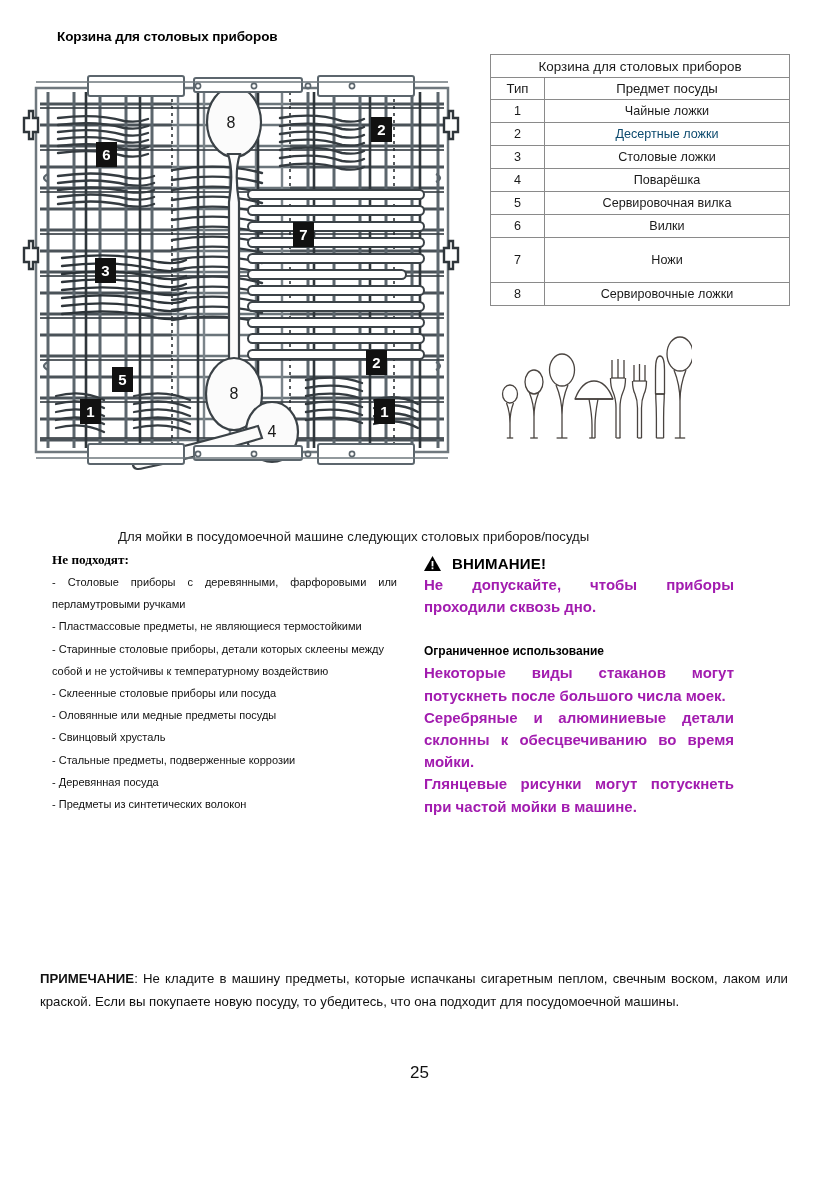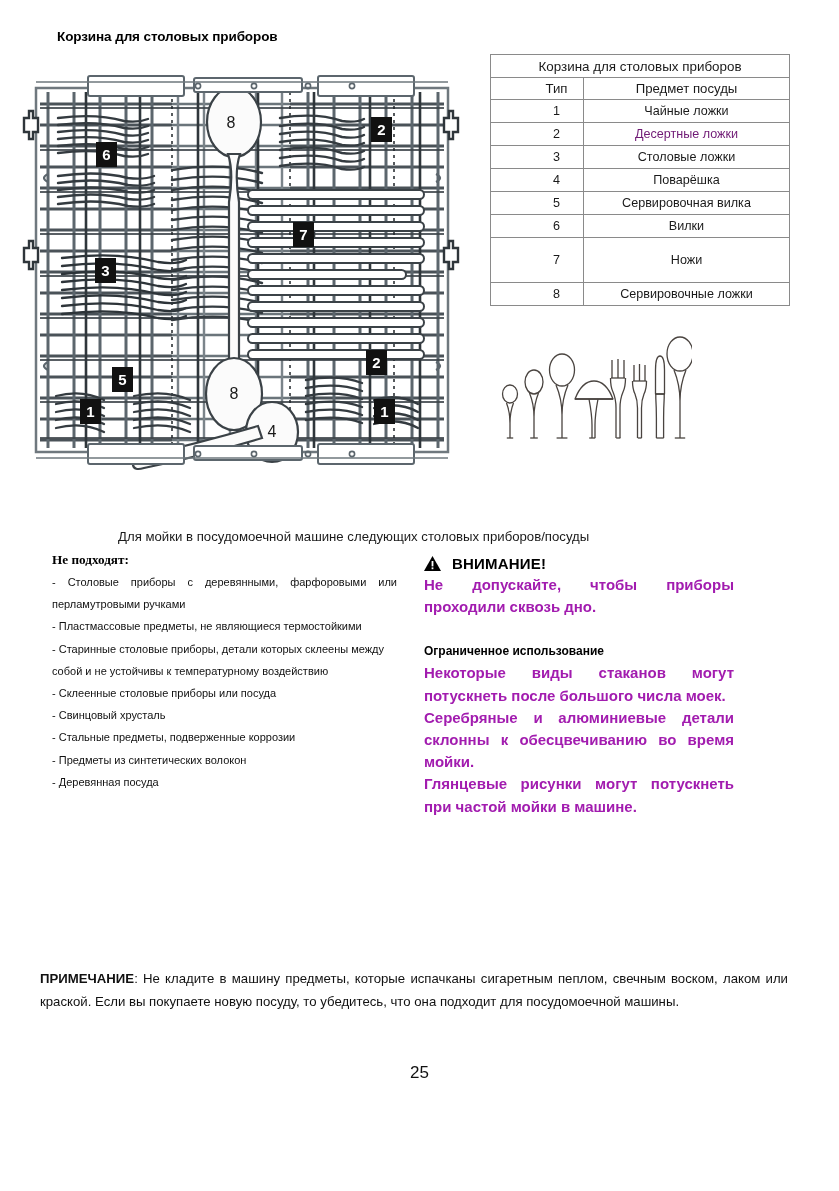--- a/index.html
+++ b/index.html
@@ -87,24 +87,23 @@
     font-size: 13.2px;
   }
   .cutlery-table .r {
     height: 22px;
   }
   .cutlery-table .r-tall {
     height: 44px;
   }
   .cutlery-table .c-type {
     width: 53px;
-    padding-left: 39px;
   }
   .cutlery-table td.faint {
-    color: #701a75;
+    color: #0c4a6e;
   }
 
   
   .cutlery-art {
     position: absolute;
     left: 492px;
     top: 332px;
     width: 200px;
     height: 108px;
   }
@@ -519,24 +518,25 @@
   </div>
 
   <div class="intro-line">Для мойки в посудомоечной машине следующих столовых приборов/посуды</div>
 
   <div class="col-left">
     <div class="lbl-bold">Не подходят:</div>
     <p class="bullet justify">- Столовые приборы с деревянными, фарфоровыми или перламутровыми ручками</p>
     <p class="bullet">- Пластмассовые предметы, не являющиеся термостойкими</p>
     <p class="bullet">- Старинные столовые приборы, детали которых склеены между собой и не устойчивы к температурному воздействию</p>
     <p class="bullet justify">- Склеенные столовые приборы или посуда</p>
+    <p class="bullet justify">- Оловянные или медные предметы посуды</p>
     <p class="bullet">- Свинцовый хрусталь</p>
     <p class="bullet">- Стальные предметы, подверженные коррозии</p>
+    <p class="bullet">- Деревянная посуда</p>
     <p class="bullet">- Предметы из синтетических волокон</p>
-    <p class="bullet">- Деревянная посуда</p>
   </div>
 
   <div class="col-right">
     <div class="warn-head">
       <svg class="warn-tri" viewBox="0 0 17 15">
         <path d="M8.5 0 L17 15 L0 15 Z" fill="#000000"></path>
         <rect x="7.6" y="5" width="1.8" height="5.4" fill="#ffffff"></rect>
         <rect x="7.6" y="11.4" width="1.8" height="1.8" fill="#ffffff"></rect>
       </svg>
       <span class="warn-text">ВНИМАНИЕ!</span>

